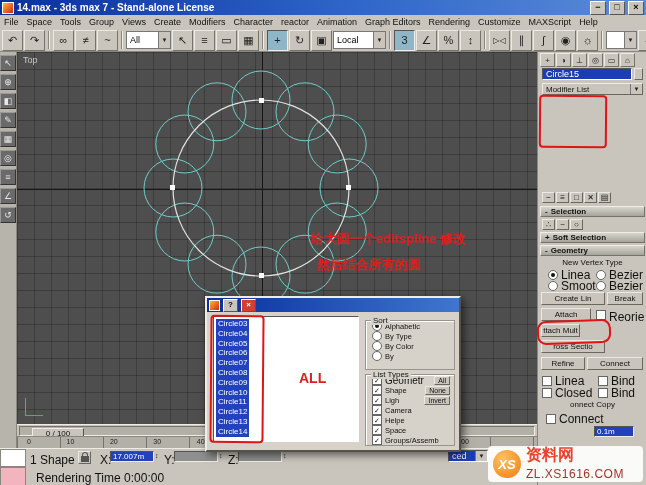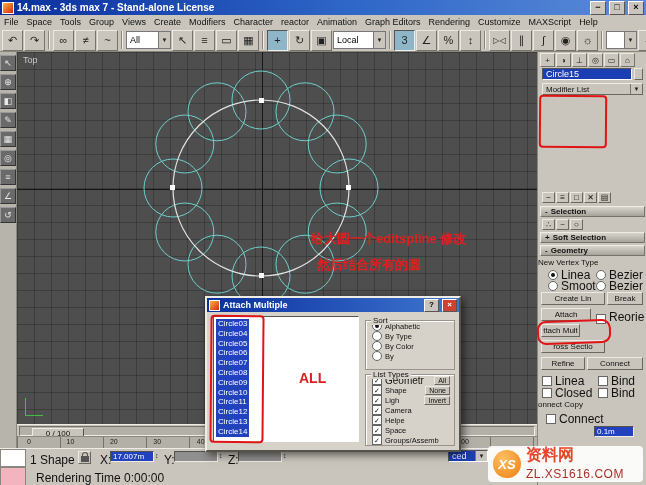--- a/index.html
+++ b/index.html
@@ -72,21 +72,21 @@
            display:flex;align-items:center;gap:3px;padding-left:4px;box-sizing:border-box;}
   .pbtn{background:#c9c5bc;border:1px solid;border-color:#ece9e2 #6a675f #6a675f #ece9e2;
         font-size:8px;display:flex;align-items:center;justify-content:center;color:#111;box-sizing:border-box;}
   .cb{width:8px;height:8px;background:#fff;border:1px solid #666;display:inline-flex;
       align-items:center;justify-content:center;flex:0 0 auto;}
   .cb.ck::after{content:"✓";font-size:7px;color:#111;line-height:7px;}
   .radio{width:8px;height:8px;border-radius:50%;background:#fff;border:1px solid #666;
          display:inline-flex;align-items:center;justify-content:center;flex:0 0 auto;}
   .radio.sel::after{content:"";width:4px;height:4px;border-radius:50%;background:#111;}
   .lbl{font-size:12px;color:#111;white-space:nowrap;}
-  .ctr{width:100%;text-align:left;font-size:8px;color:#111;}
+  .ctr{width:100%;text-align:center;font-size:8px;color:#111;}
 
   
   .dialog{left:205px;top:296px;width:252px;height:152px;background:#d6d2ca;z-index:40;
           border:2px solid;border-color:#efece5 #55524a #55524a #efece5;
           box-shadow:3px 3px 8px rgba(0,0,0,.55);}
   .dtitle{position:absolute;left:0;top:0;width:100%;height:14px;display:flex;align-items:center;gap:3px;
           background:linear-gradient(90deg,#0a2f9e,#3f76d0);color:#fff;font-size:9px;font-weight:bold;
           padding:0 2px;box-sizing:border-box;}
   .dico{width:9px;height:9px;background:linear-gradient(135deg,#ffb340,#d42a10);border:1px solid #fff;}
   .dbtn{width:13px;height:11px;background:#c9c5bc;border:1px solid;border-color:#fff #555 #555 #fff;
@@ -314,21 +314,21 @@
     </div>
     <div class="abs" style="left:58px;top:227px;display:flex;gap:3px;align-items:center">
       <span class="radio"></span>
       <span class="lbl">Bezier</span>
     </div>
 
     <span class="abs pbtn" style="left:3px;top:240px;width:64px;height:13px">Create Lin</span>
     <span class="abs pbtn" style="left:69px;top:240px;width:36px;height:13px">Break</span>
 
     <span class="abs pbtn" style="left:3px;top:256px;width:50px;height:13px">Attach</span>
-    <div class="abs" style="left:58px;top:258px;display:flex;gap:3px;align-items:flex-end">
+    <div class="abs" style="left:58px;top:258px;display:flex;gap:3px;align-items:flex-start">
       <span class="cb"></span>
       <span class="lbl">Reorie</span>
     </div>
 
     <span class="abs pbtn" style="left:3px;top:272px;width:39px;height:13px">ttach Mult</span>
     <div class="redbox" style="left:-1px;top:268px;width:70px;height:20px;border-radius:9px;transform:rotate(-2deg)"></div>
 
     <span class="abs pbtn" style="left:3px;top:288px;width:64px;height:13px">ross Sectio</span>
 
     <span class="abs pbtn" style="left:3px;top:305px;width:44px;height:13px">Refine</span>
@@ -411,21 +411,20 @@
       <span class="droparrow" style="height:10px"></span>
     </div>
     <span class="abs pbtn" style="left:490px;top:1px;width:44px;height:12px">ilters...</span>
 
     <span class="abs lbl" style="left:36px;top:22px">Rendering Time  0:00:00</span>
   </div>
 
   <div class="abs dialog">
     <div class="dtitle">
       <span class="dico"></span>
-      <span style="flex:1">Attach Multiple</span>
       <span class="dbtn">?</span>
       <span class="dbtn close">×</span>
     </div>
 
     <div class="listbox">
       <span class="litem">Circle03</span>
       <span class="litem">Circle04</span>
       <span class="litem">Circle05</span>
       <span class="litem">Circle06</span>
       <span class="litem">Circle07</span>

